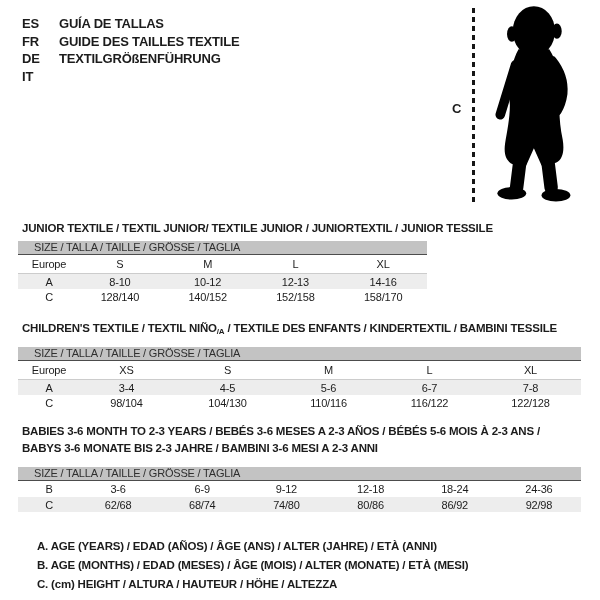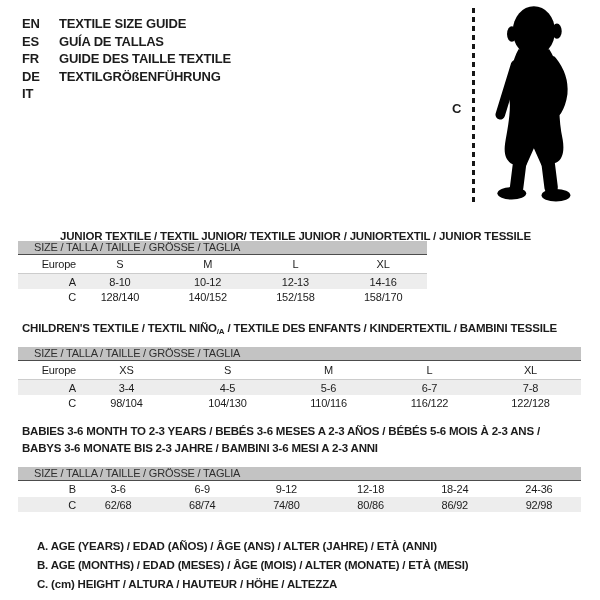--- a/index.html
+++ b/index.html
@@ -18,58 +18,54 @@
   .lang-row{display:flex;font-weight:bold;font-size:13px;line-height:17.5px;letter-spacing:-0.2px;}
   .lang-code{width:37px;flex:0 0 37px;}
   
   .height-line{position:absolute;left:472px;top:8px;width:3px;height:198px;
     background:repeating-linear-gradient(to bottom,#161616 0 5px,transparent 5px 9px);}
   .height-label{position:absolute;left:452px;top:101px;font-weight:bold;font-size:13px;}
   svg.baby{position:absolute;left:483px;top:5px;}
   
   .tbl-title{position:absolute;left:22px;font-weight:bold;font-size:11.5px;line-height:17px;
     letter-spacing:-0.2px;white-space:nowrap;}
-  #title-junior{top:228px;margin-left:38px;}
+  #title-junior{top:220px;}
   #title-children{top:320px;}
   #title-babies{top:423px;}
   .sub{font-size:8px;vertical-align:-2px;}
   
   .tbl{position:absolute;left:18px;}
   #t-junior{top:241px;width:409px;}
   #t-children{top:347px;width:563px;}
   #t-babies{top:467px;width:563px;}
   .band{background:var(--band);border-bottom:1px solid #4c4c4c;height:13px;line-height:13px;
     font-size:11px;padding-left:16px;letter-spacing:-0.2px;color:#2f2f2f;}
   .trow{display:grid;align-items:center;font-size:11px;letter-spacing:-0.2px;}
   .trow .cell{text-align:center;}
-  .trow .rowlabel{text-align:right;padding-left:4px;}
+  .trow .rowlabel{text-align:center;padding-left:4px;}
   .row-head{height:18px;border-bottom:1px solid #cccccc;}
   .row-alt{height:15px;background:var(--alt);}
   .row-plain{height:16px;}
   
   .legend{position:absolute;left:22px;top:537px;font-weight:bold;font-size:11.5px;
     line-height:19px;letter-spacing:-0.2px;margin-left:15px;}
 </style>
 </head>
 <body>
 
 <div class="page">
 
   <div class="lang-list" id="lang-list">
       <div class="lang-row">
-        <span class="lang-code">EN</span>
-        <span>TEXTILE SIZE GUIDE</span>
-      </div>
-      <div class="lang-row">
         <span class="lang-code">ES</span>
         <span>GUÍA DE TALLAS</span>
       </div>
       <div class="lang-row">
         <span class="lang-code">FR</span>
-        <span>GUIDE DES TAILLE TEXTILE</span>
+        <span>GUIDE DES TAILLES TEXTILE</span>
       </div>
       <div class="lang-row">
         <span class="lang-code">DE</span>
         <span>TEXTILGRÖßENFÜHRUNG</span>
       </div>
       <div class="lang-row">
         <span class="lang-code">IT</span>
       </div>
     </div>
 

